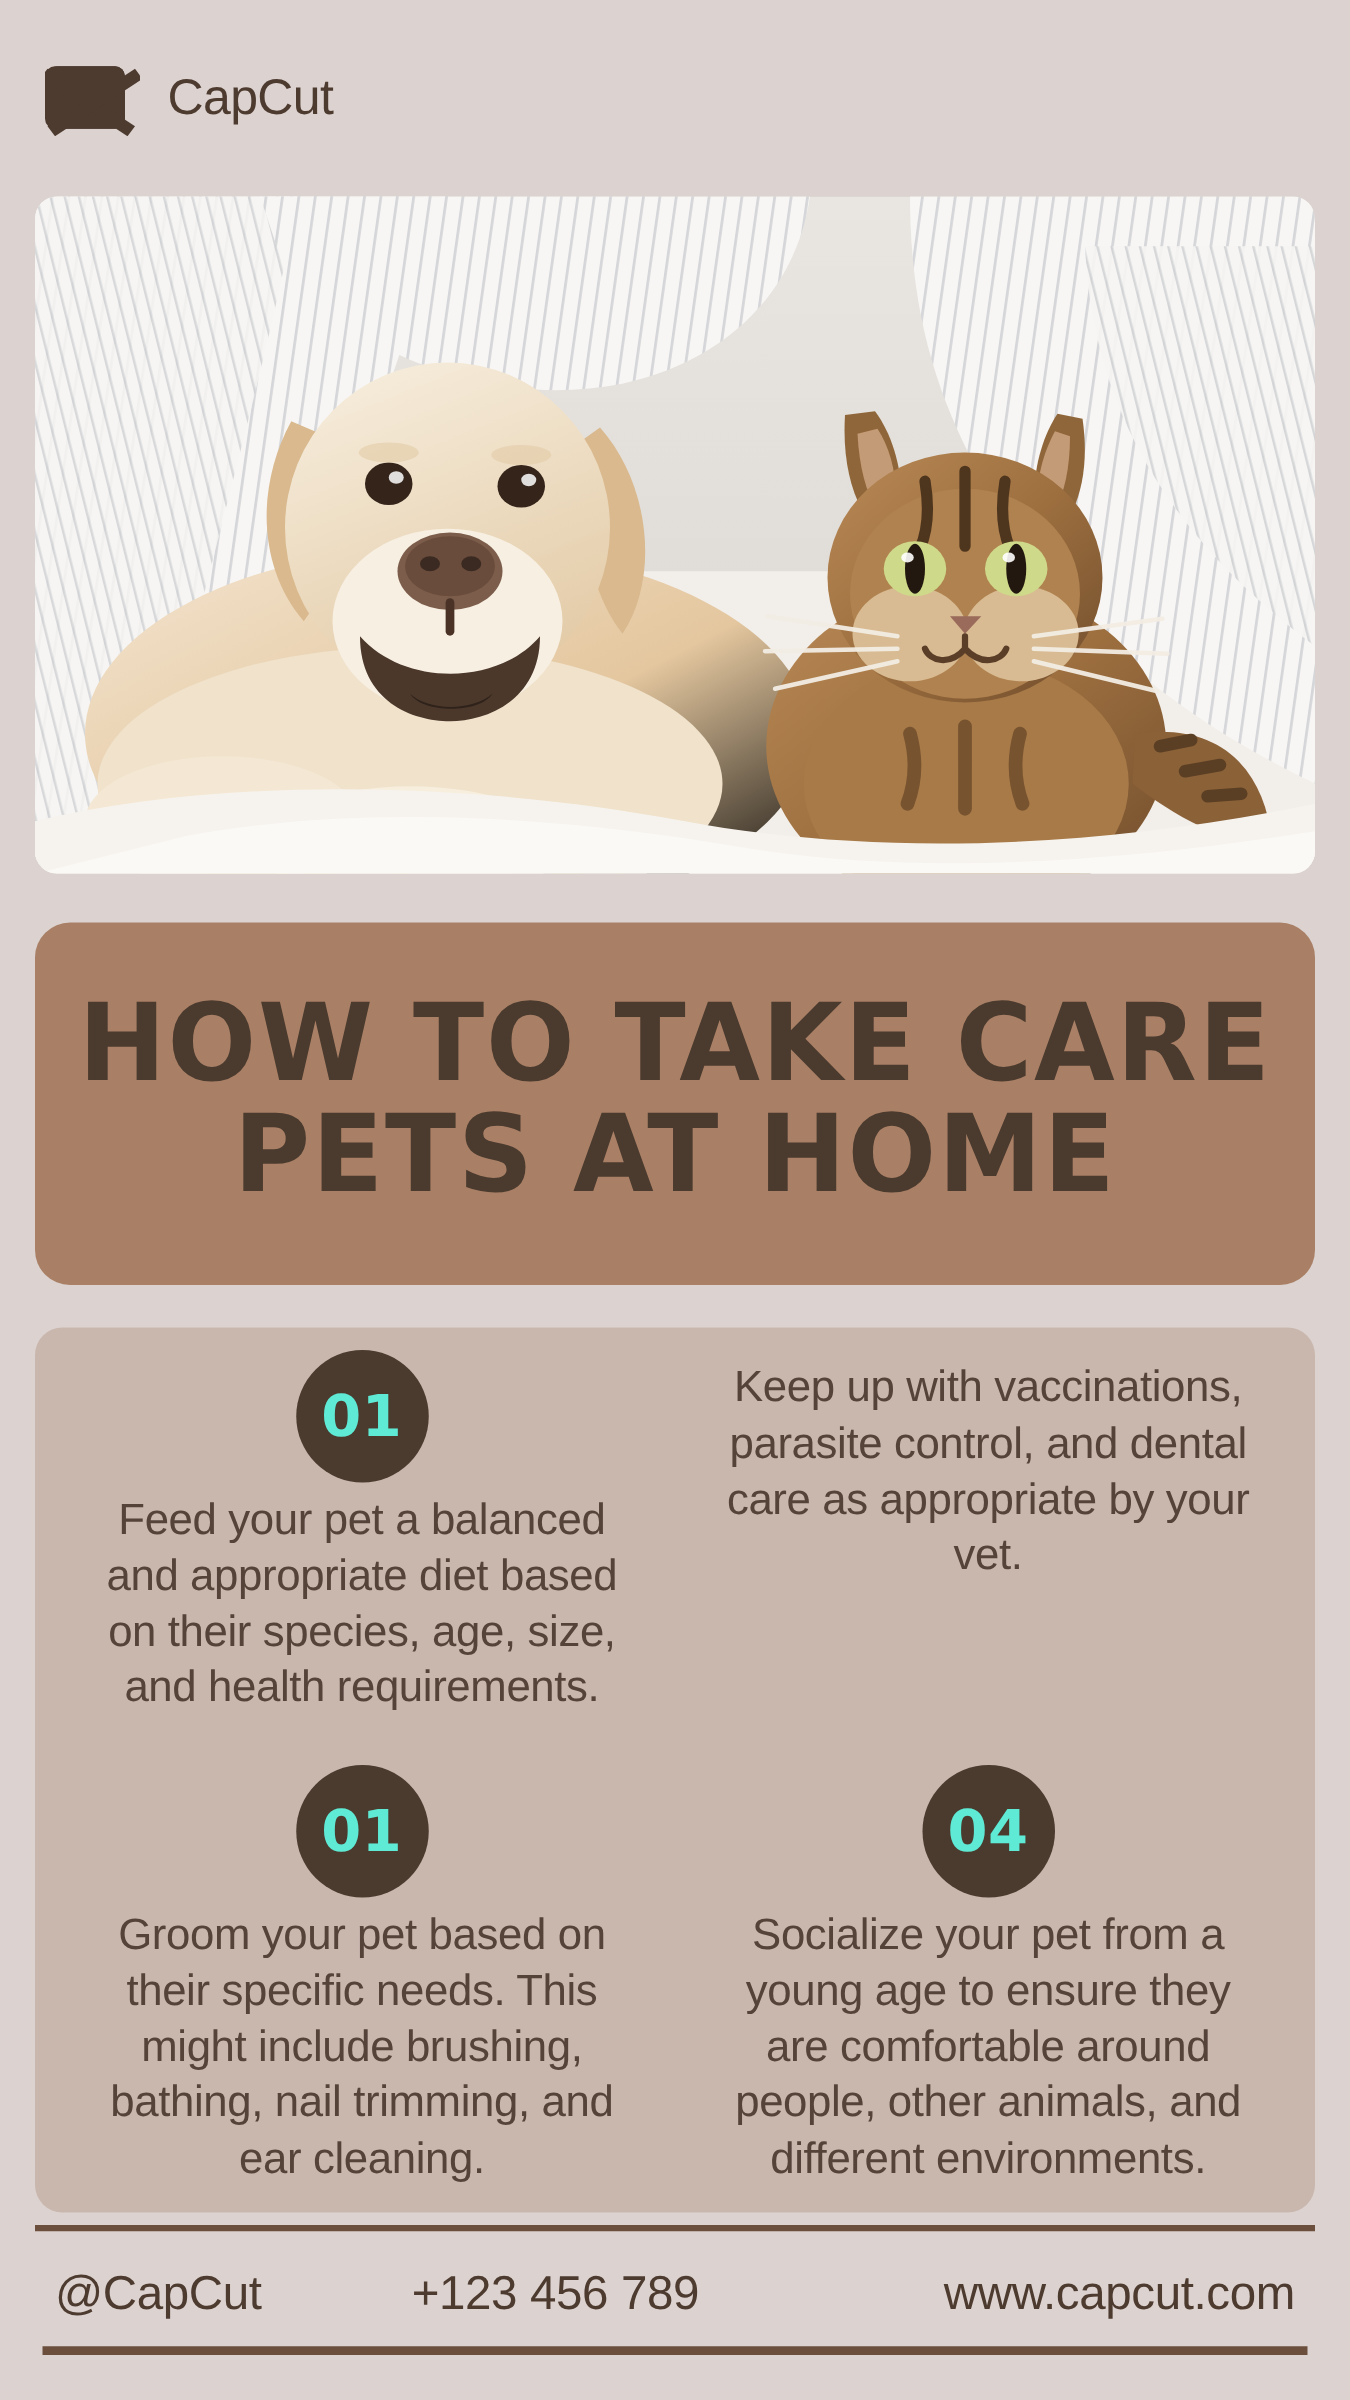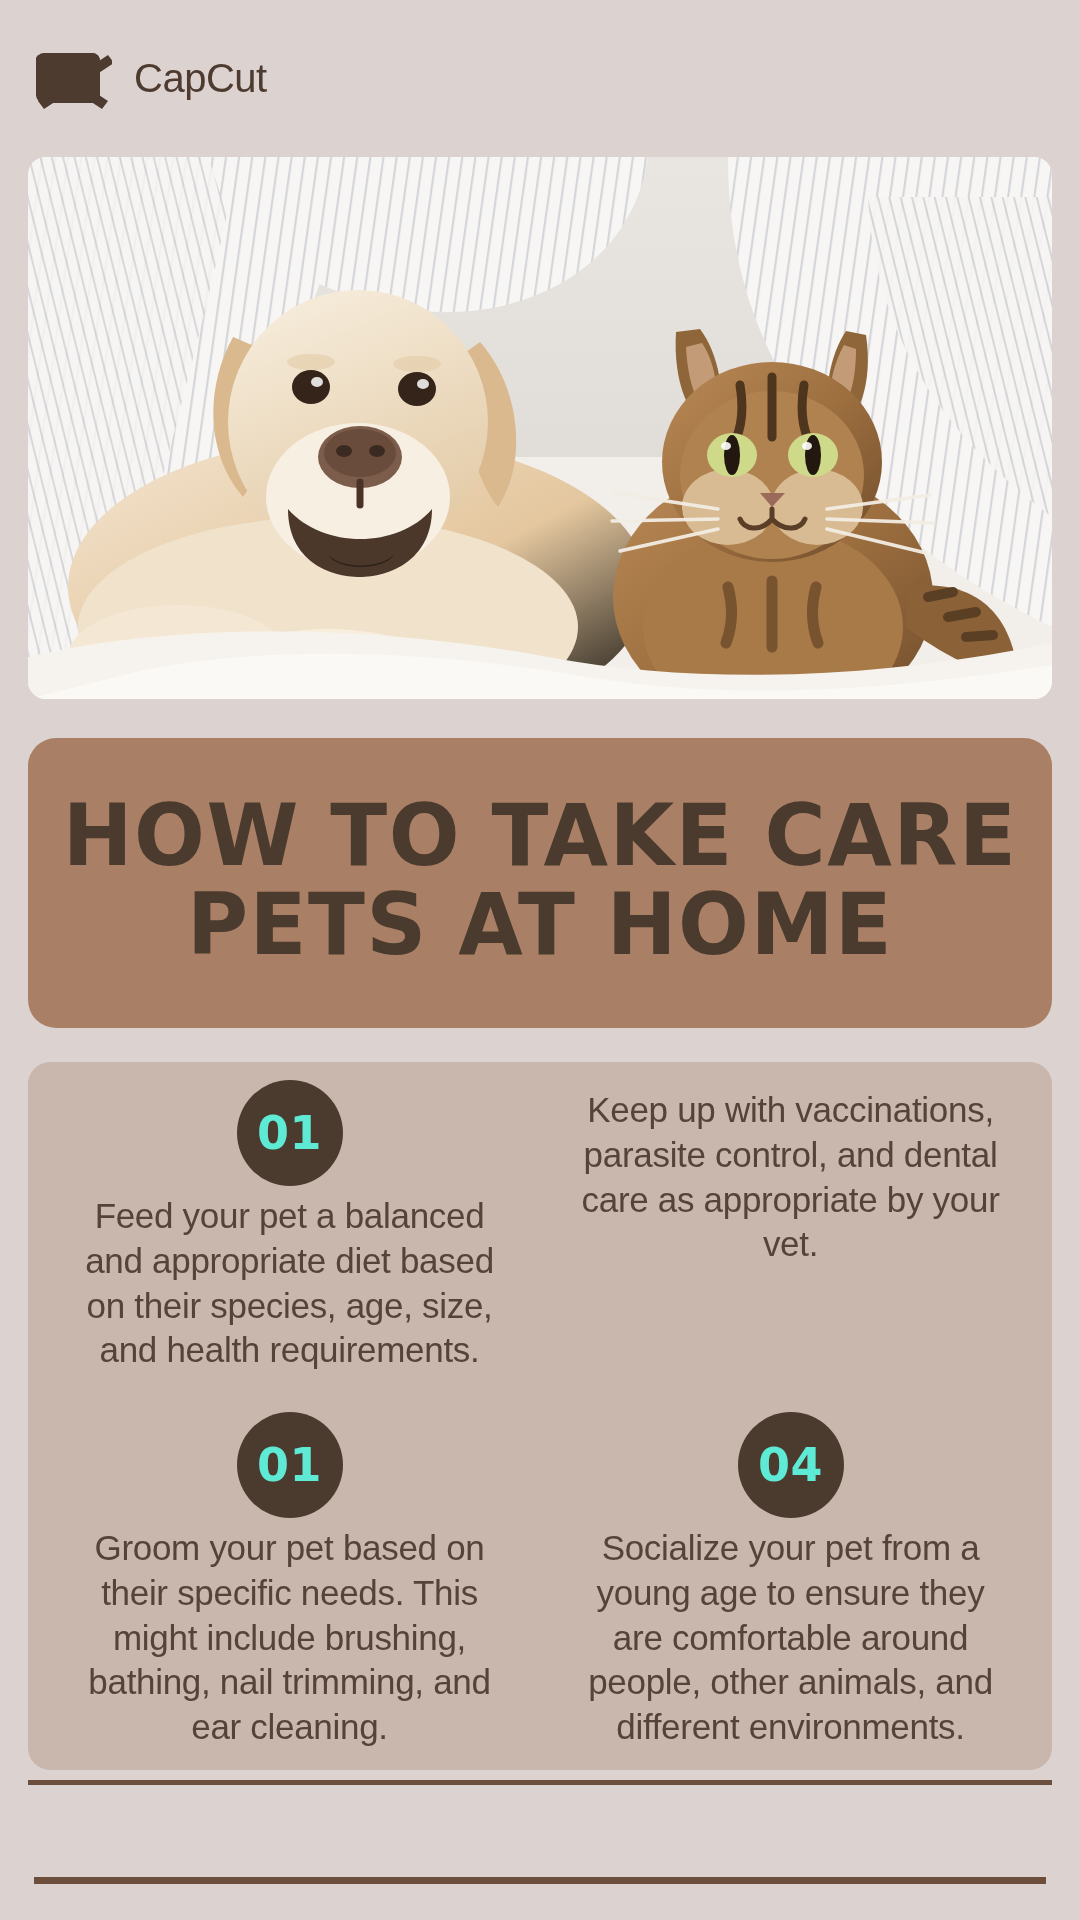--- a/index.html
+++ b/index.html
@@ -308,16 +308,21 @@
       <div class="badge">
         <span class="badge-num">04</span>
       </div>
       <div class="tip-text">Socialize your pet from a young age to ensure they are comfortable around people, other animals, and different environments.</div>
     </div>
 
   </div>
 
   <div id="footer-rule-top"></div>
 
+  <div id="footer">
+    <span id="footer-handle" class="footer-item">@CapCut</span>
+    <span id="footer-phone" class="footer-item">+123 456 789</span>
+    <span id="footer-site" class="footer-item">www.capcut.com</span>
+  </div>
 
   <div id="footer-rule-bottom"></div>
 
 </div>
 
 </body></html>

